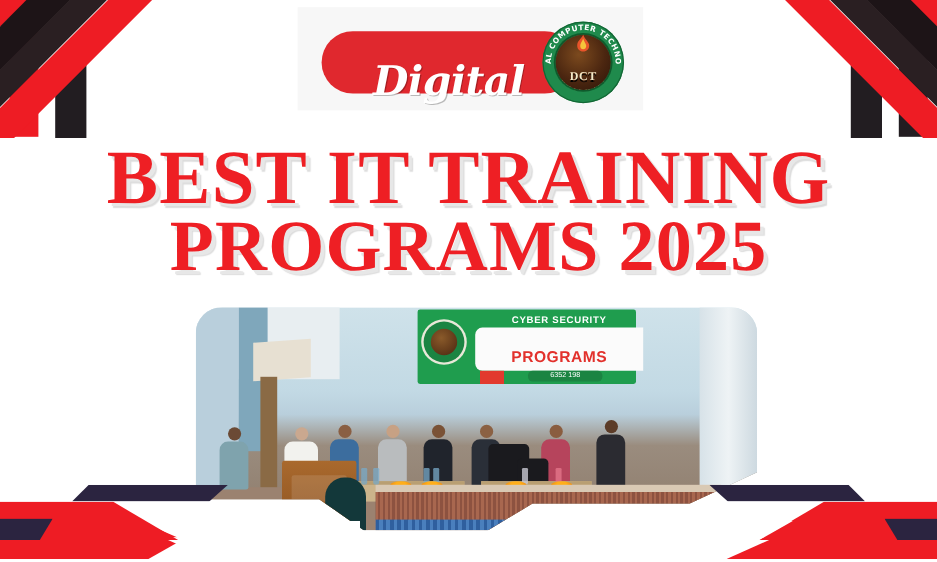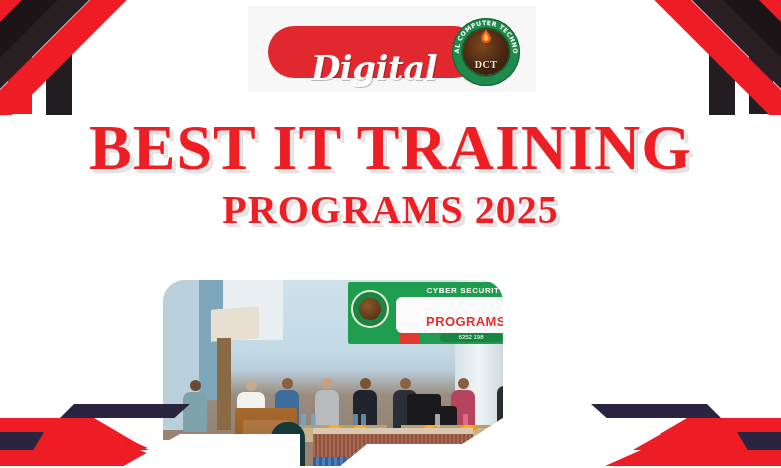--- a/index.html
+++ b/index.html
@@ -86,29 +86,28 @@
     color:#ee1f24;
     line-height:.92;
     letter-spacing:1px;
   }
   #headline .ln{
     display:block;
     font-size:60px;
     text-shadow:3px 3px 0 #e7e7e7, 4px 4px 1px #dcdcdc;
   }
   #headline .ln1{font-size:64px;}
-  #headline .ln2{font-size:40px;margin-top:14px;}
+  #headline .ln2{font-size:60px;}
 
   
   #photo-wrap{
-    position:absolute;left:163px;top:256px;width:340px;height:186px;
+    position:absolute;left:163px;top:256px;width:468px;height:186px;
     border-radius:22px 22px 0 0;
     overflow:hidden;
     clip-path:polygon(0 0,100% 0,100% 74%,88% 88%,60% 88%,52% 100%,30% 100%,22% 86%,0 86%);
-    margin-top:24px;
   }
   #photo{
     position:absolute;inset:0;
     background:
       linear-gradient(180deg,#cfe2ea 0%,#c2d9e4 38%,#b9cfdc 48%,#9a8c7e 62%,#8d7a69 100%);
   }
   
   .wall-screen{position:absolute;left:0;top:0;width:120px;height:60px;background:#e8eef1;}
   .wall-left{position:absolute;left:0;top:0;width:36px;height:150px;background:#b9cfdc;}
   .door{position:absolute;left:36px;top:0;width:24px;height:120px;background:#7fa7bb;}

